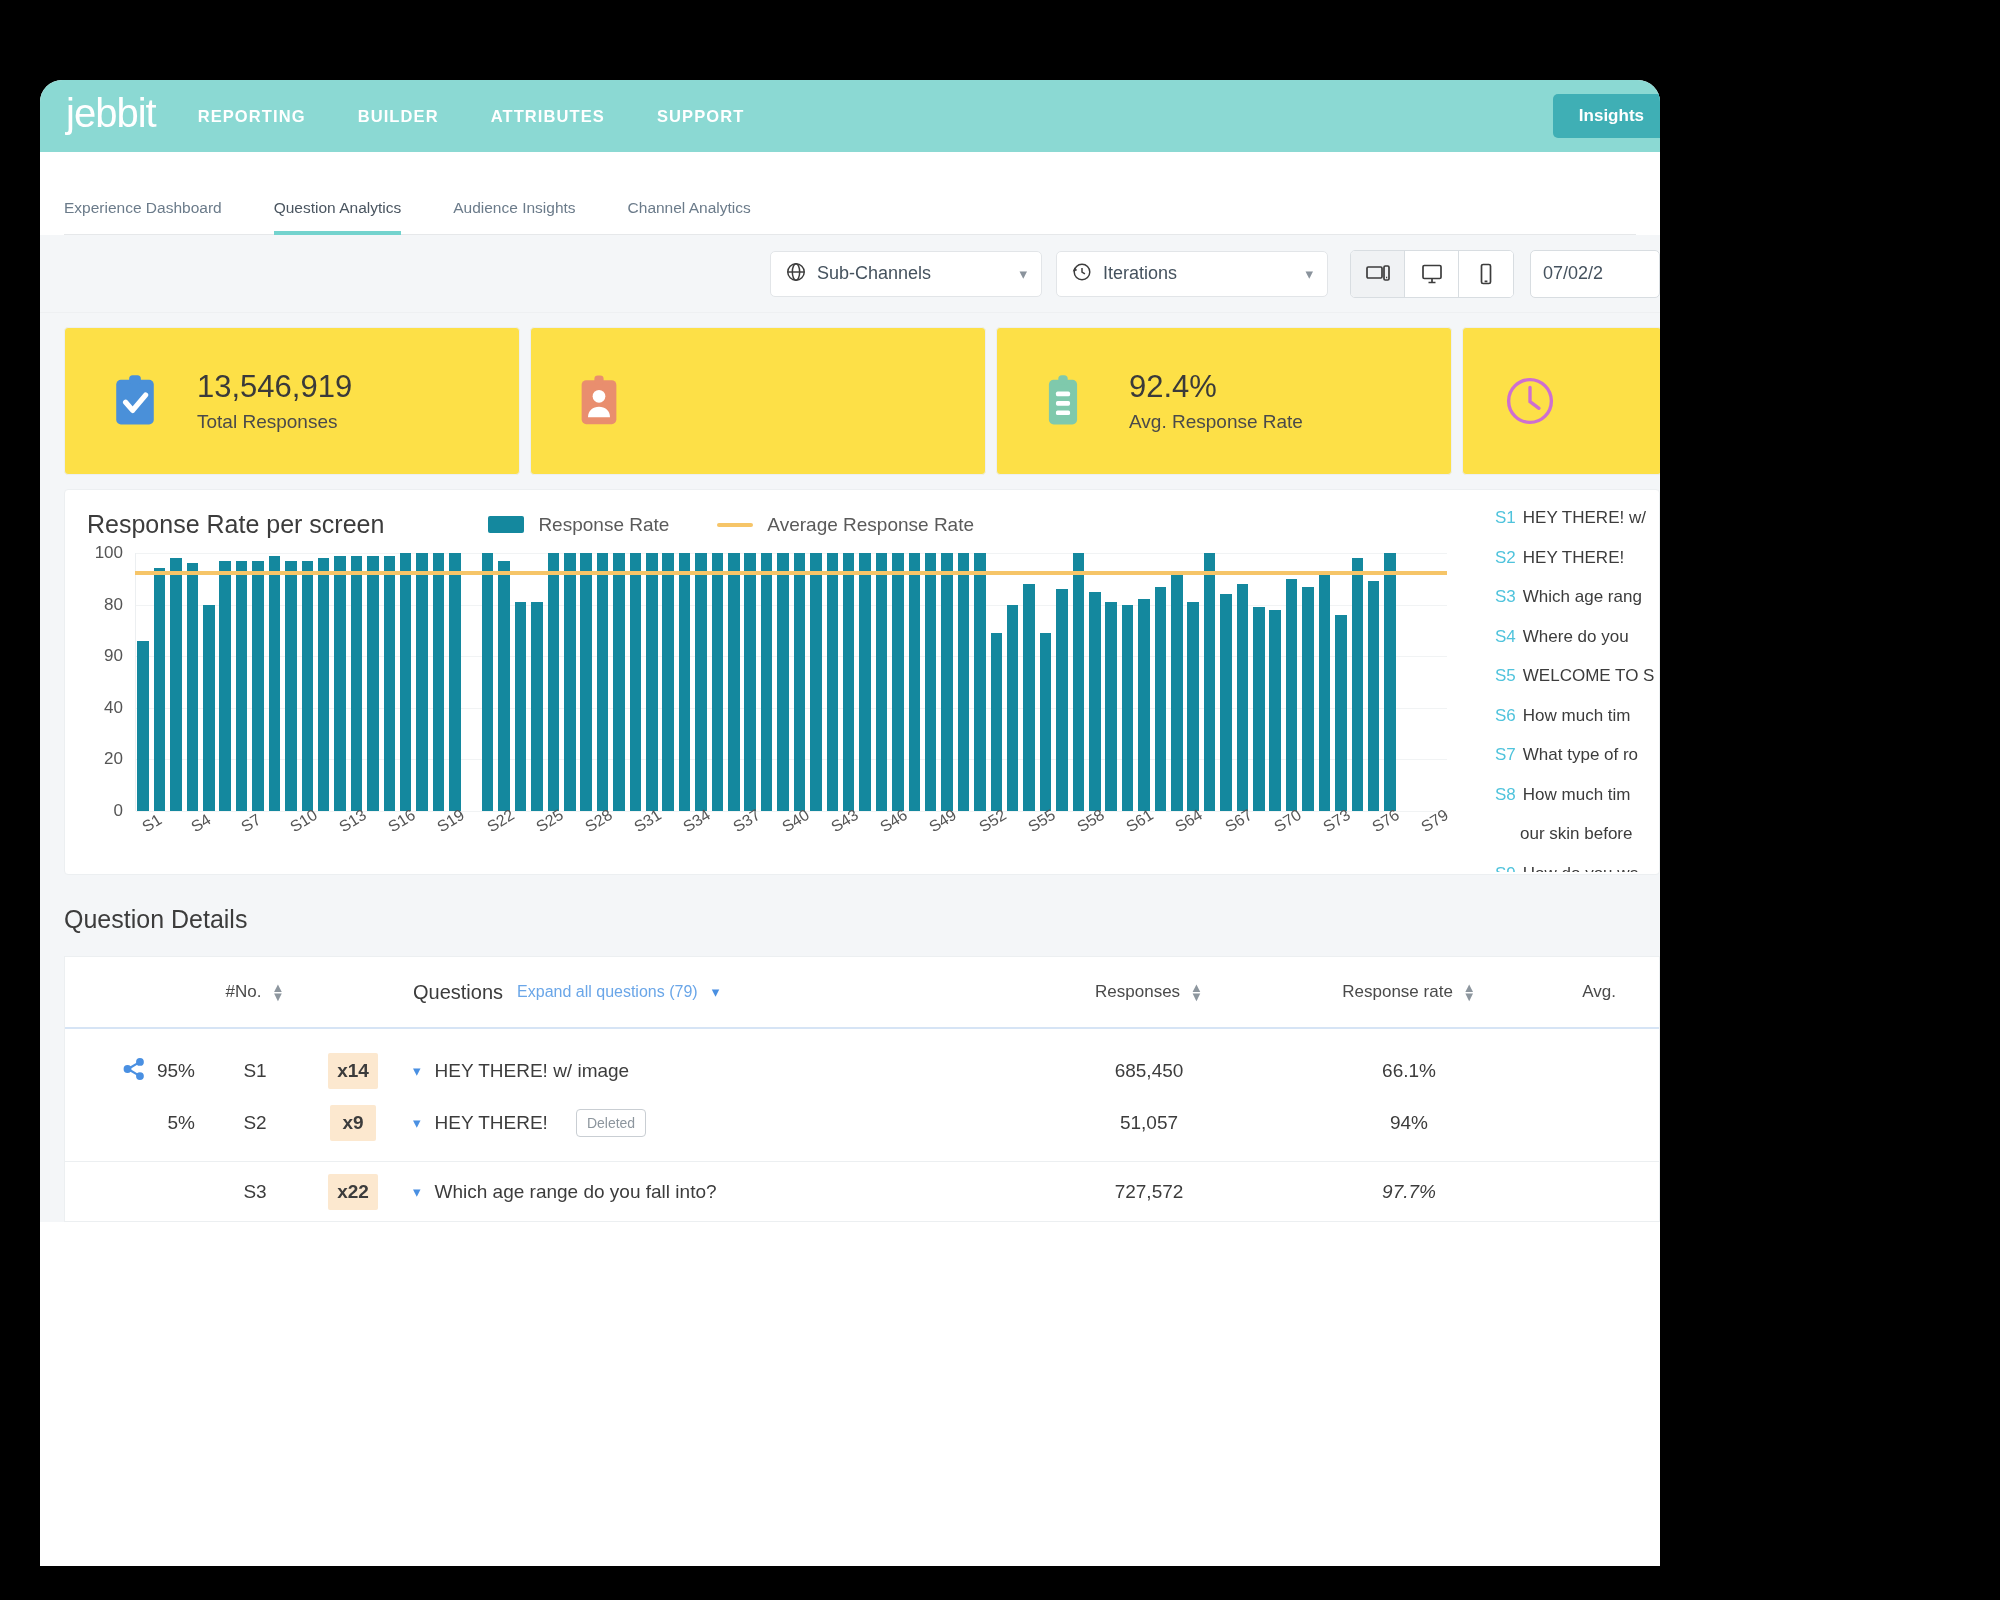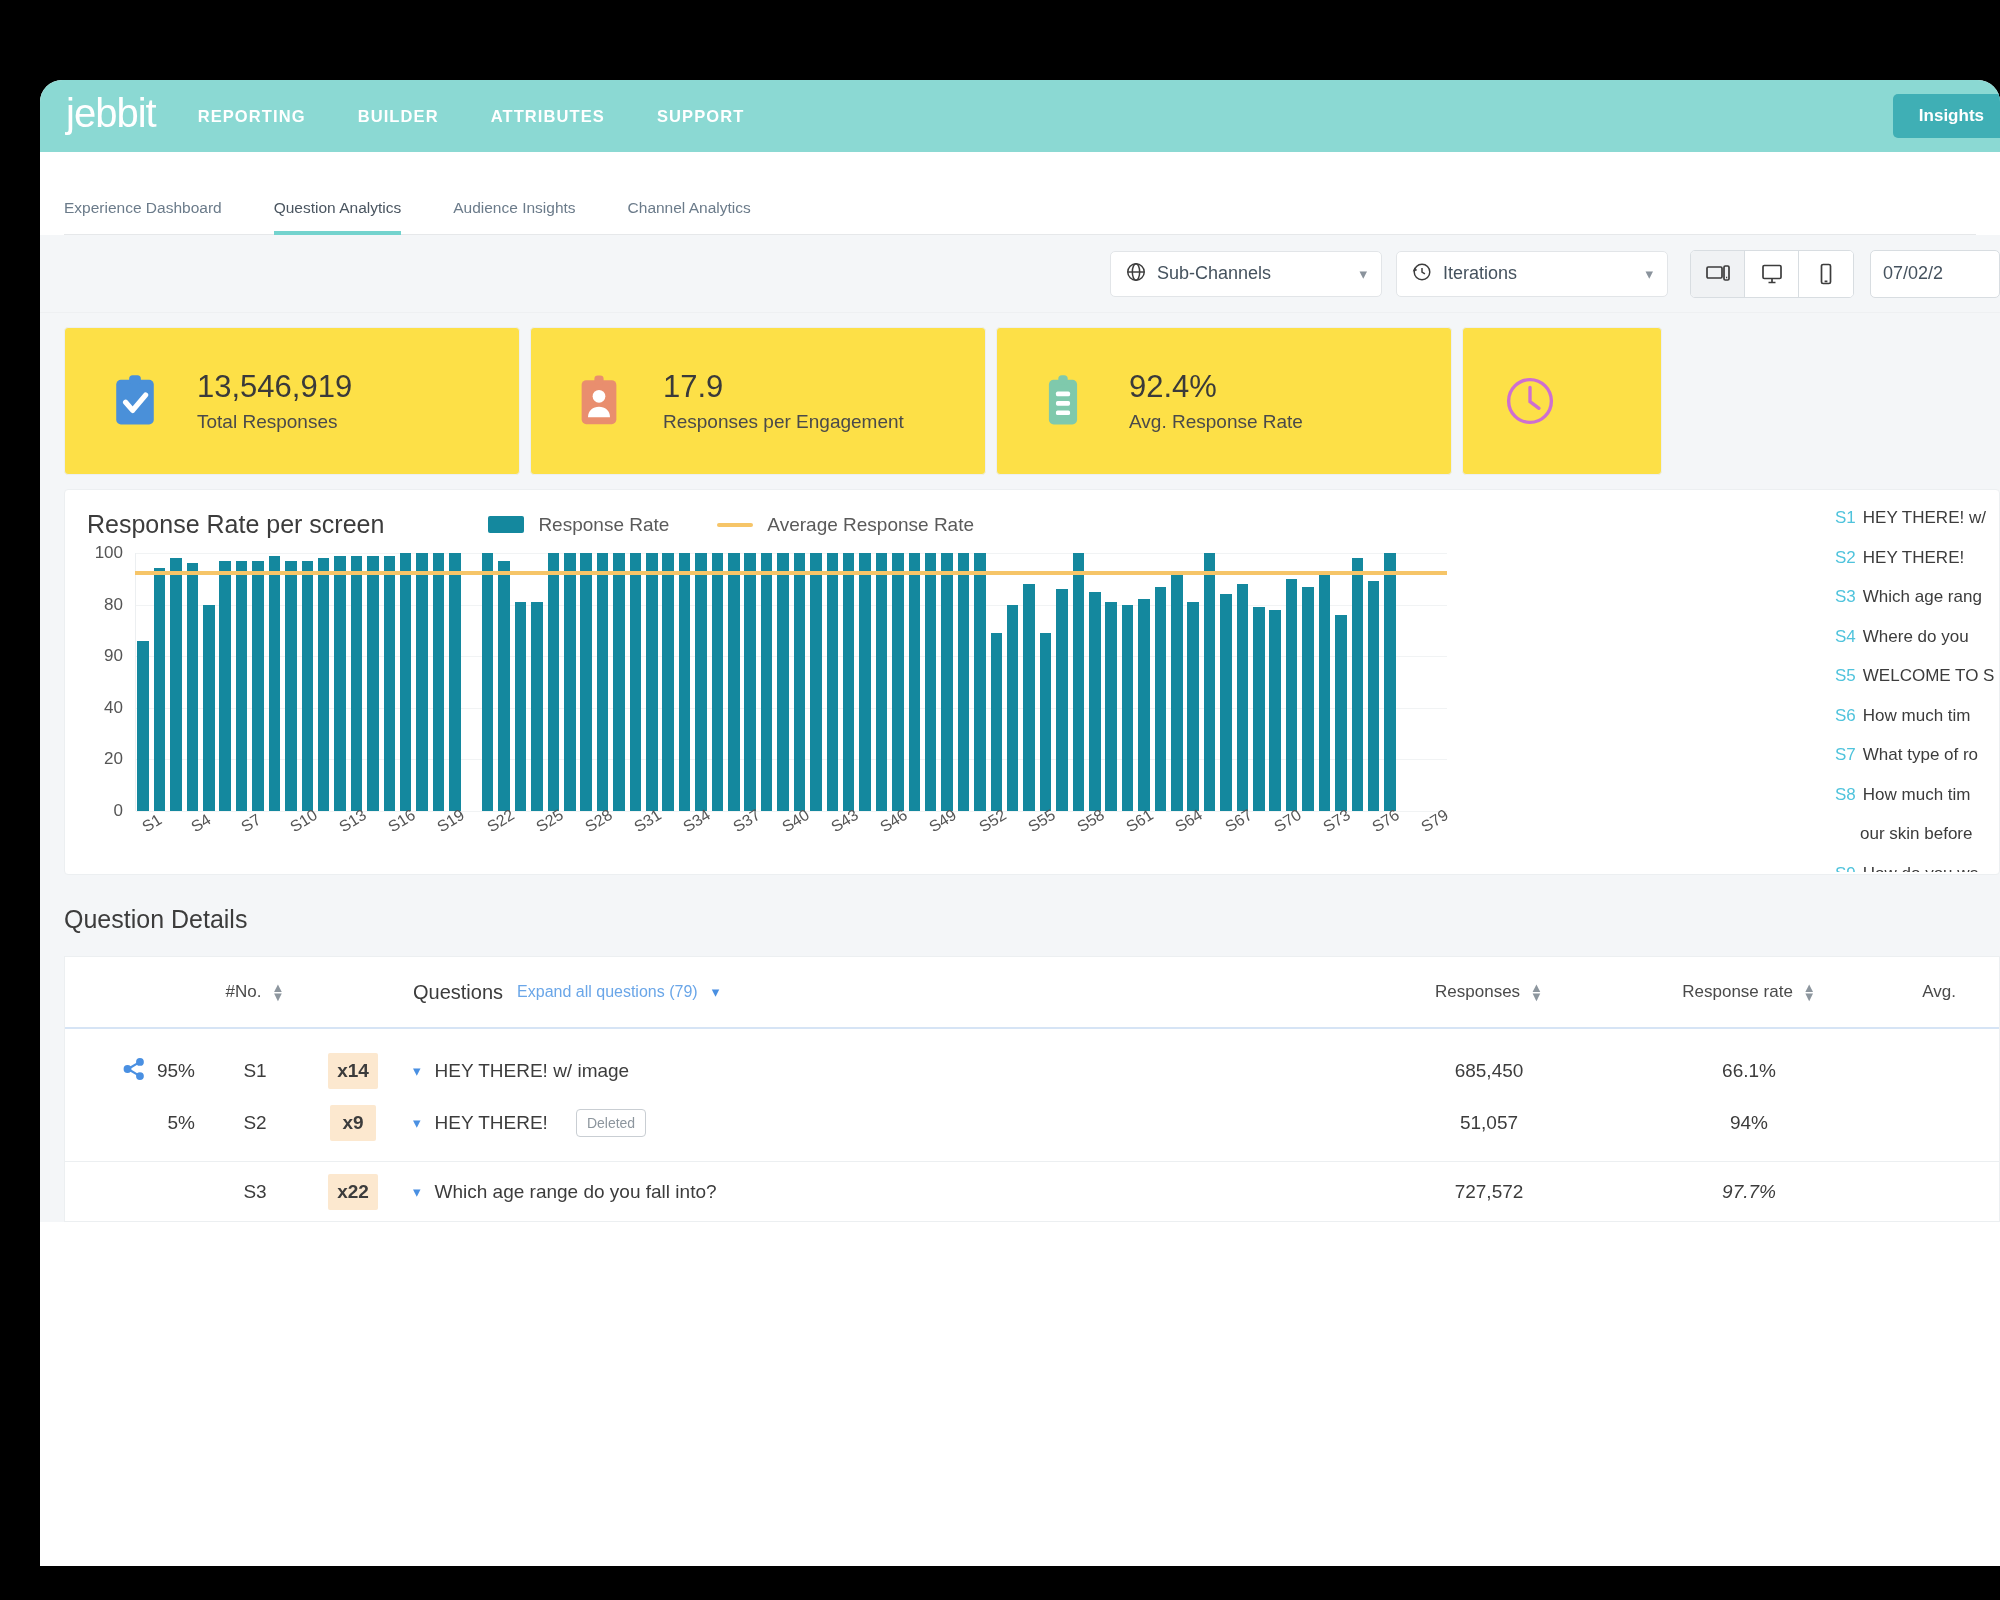--- a/index.html
+++ b/index.html
@@ -5,21 +5,21 @@
   * { box-sizing: border-box; margin: 0; padding: 0; }
   html, body {
     width: 2000px; height: 1600px;
     background: #000;
     font-family: "Liberation Sans", sans-serif;
     overflow: hidden;
   }
   #app {
     position: absolute;
     left: 40px; top: 80px;
-    width: 1960px; height: 1486px;
+    width: 1620px; height: 1486px;
     background: #fff;
     border-top-left-radius: 22px;
     border-top-right-radius: 22px;
     overflow: hidden;
   }
 
   
   .topnav {
     height: 72px;
     background: #8BD9D3;
@@ -402,24 +402,20 @@
       </div>
     </div>
     <div class="kpi">
       <div class="kpi-icon">
         <svg width="44" height="54" viewBox="0 0 38 46">
           <rect x="4" y="5" width="30" height="38" rx="4" fill="#E98E6E"></rect>
           <rect x="15" y="1" width="8" height="8" rx="3" fill="#E98E6E"></rect>
           <circle cx="19" cy="19" r="5.5" fill="#fff"></circle>
           <path d="M9.5 37c0-5.5 4.3-9 9.5-9s9.5 3.5 9.5 9z" fill="#fff"></path>
         </svg>
-      </div>
-      <div class="kpi-text">
-        <div class="kpi-value">17.9</div>
-        <div class="kpi-label">Responses per Engagement</div>
       </div>
     </div>
     <div class="kpi">
       <div class="kpi-icon">
         <svg width="40" height="54" viewBox="0 0 34 46">
           <rect x="5" y="5" width="24" height="38" rx="4" fill="#7FC9AC"></rect>
           <rect x="13" y="1" width="8" height="8" rx="3" fill="#7FC9AC"></rect>
           <rect x="11" y="15" width="12" height="4" rx="1.4" fill="#fff"></rect>
           <rect x="11" y="23" width="12" height="4" rx="1.4" fill="#fff"></rect>
           <rect x="11" y="31" width="12" height="4" rx="1.4" fill="#fff"></rect>

